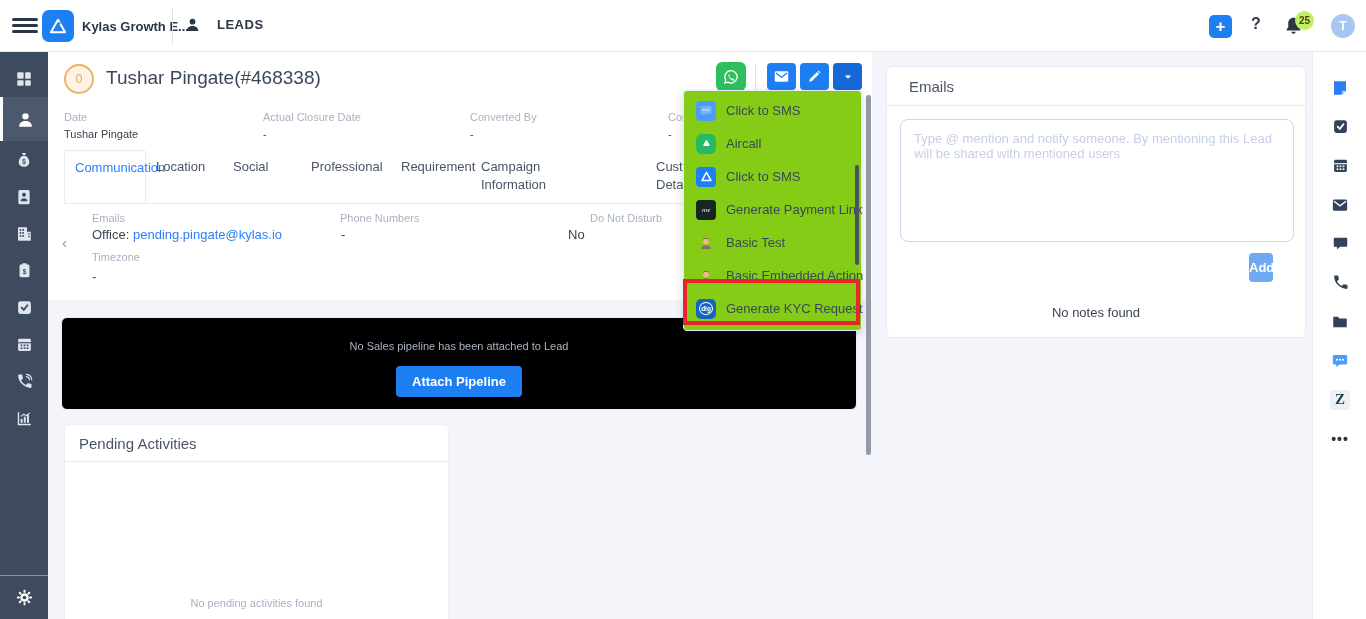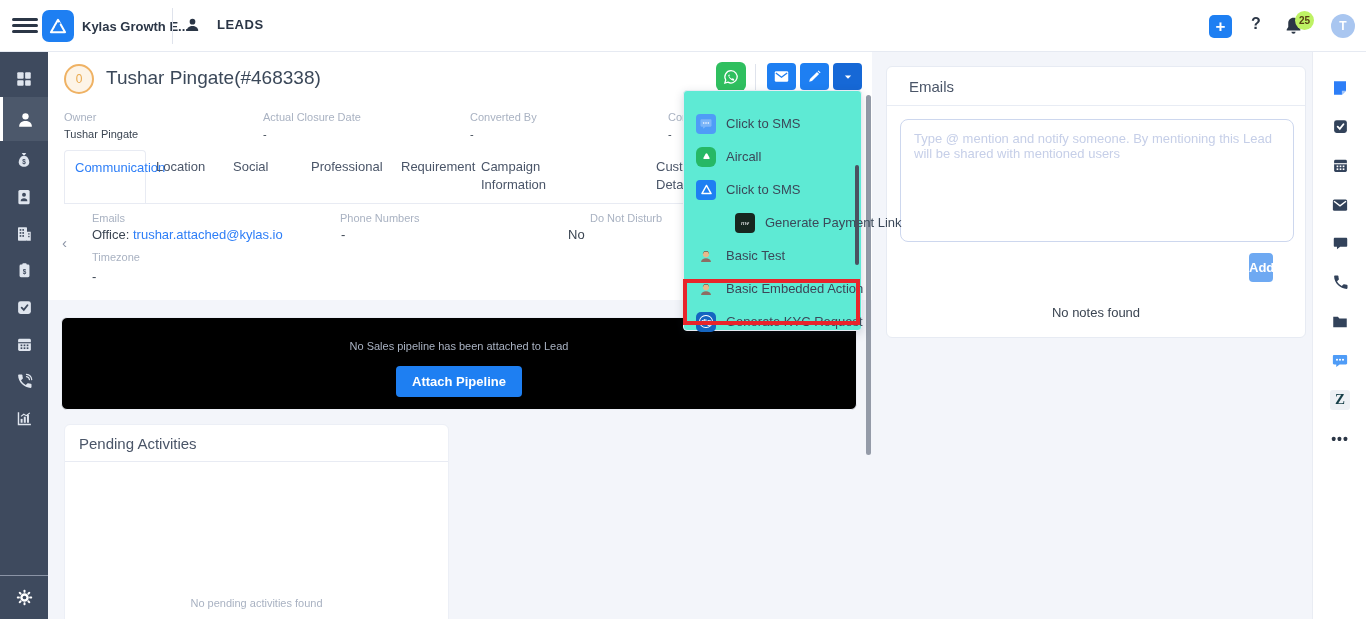--- a/index.html
+++ b/index.html
@@ -71,21 +71,21 @@
 
   
   .notescard { position:absolute; left:886px; top:66px; width:420px; height:272px; background:#fff; border:1px solid #e7ebf3; border-radius:6px; }
   .noteshead { height:39px; border-bottom:1px solid #e8ecf4; display:flex; align-items:center; padding-left:22px; font-size:15px; color:#4a5568; }
   .notesta { position:absolute; left:13px; top:52px; width:394px; height:123px; border:1px solid #cdd7ee; border-radius:8px; resize:none; font-family:"Liberation Sans", sans-serif; font-size:13px; color:#3b4552; padding:11px 13px; outline:none; }
   .notesta::placeholder { color:#c6cfe8; }
   .addbtn { position:absolute; left:362px; top:186px; width:24px; height:29px; background:#6ea9f2; color:#fff; border:none; border-radius:4px; font-size:13px; font-weight:bold; cursor:pointer; }
   .notesempty { position:absolute; left:0; top:238px; width:100%; text-align:center; font-size:13px; color:#3b4552; }
 
   
-  .ddpanel { position:absolute; left:683px; top:90px; width:179px; height:241px; background:#5eead4; border:1px solid #e7ebf3; border-radius:4px; box-shadow:0 3px 10px rgba(40,50,70,.18); z-index:45; padding-top:16px; }
+  .ddpanel { position:absolute; left:683px; top:90px; width:179px; height:241px; background:#84cc16; border:1px solid #e7ebf3; border-radius:4px; box-shadow:0 3px 10px rgba(40,50,70,.18); z-index:45; padding-top:3px; }
   .dditem { height:33px; display:flex; align-items:center; gap:10px; padding-left:12px; font-size:13px; color:#3b4859; font-weight:500; cursor:pointer; white-space:nowrap; }
   .ddicon { width:20px; height:20px; border-radius:4px; flex:0 0 20px; display:flex; align-items:center; justify-content:center; }
   .ddscroll { position:absolute; left:171px; top:74px; width:4px; height:100px; background:#4a5260; border-radius:2px; }
   .redbox { position:absolute; left:683px; top:279px; width:177px; height:46px; border:4px solid #e8252b; z-index:50; }
 
   
   .mainscroll { position:absolute; left:866px; top:95px; width:5px; height:360px; background:#949ba8; border-radius:3px; z-index:35; cursor:pointer; }
 
   svg { display:block; }
 </style>
@@ -230,21 +230,21 @@
           <circle cx="12" cy="12" r="2.6" fill="#3e4a5e"></circle>
         </svg>
     </div>
   </div>
 
   <div class="leadcard">
     <div class="leadbadge">0</div>
     <div class="leadtitle">Tushar Pingate(#468338)</div>
 
     <div class="abs" style="left:16px; top:59px;">
-      <div class="fieldlabel">Owner</div>
+      <div class="fieldlabel">Date</div>
       <div class="fieldvalue">Tushar Pingate</div>
     </div>
     <div class="abs" style="left:215px; top:59px;">
       <div class="fieldlabel">Actual Closure Date</div>
       <div class="fieldvalue">-</div>
     </div>
     <div class="abs" style="left:422px; top:59px;">
       <div class="fieldlabel">Converted By</div>
       <div class="fieldvalue">-</div>
     </div>
@@ -260,21 +260,21 @@
       <div class="tab" style="width:90px;">Professional</div>
       <div class="tab" style="width:80px;">Requirement</div>
       <div class="tab" style="width:110px;">Campaign Information</div>
     </div>
     <div class="tab-custom">Custom Details</div>
 
     <div class="chev">‹</div>
     <div class="clabel" style="left:44px; top:160px;">Emails</div>
     <div class="cvalue" style="left:44px; top:175px;">
       <span>Office:</span>
-      <span class="maillink">trushar.attached@kylas.io</span>
+      <span class="maillink">pending.pingate@kylas.io</span>
     </div>
     <div class="clabel" style="left:292px; top:160px;">Phone Numbers</div>
     <div class="cvalue" style="left:293px; top:175px;">-</div>
     <div class="clabel" style="left:542px; top:160px;">Do Not Disturb</div>
     <div class="cvalue" style="left:520px; top:175px;">No</div>
     <div class="clabel" style="left:44px; top:199px;">Timezone</div>
     <div class="cvalue" style="left:44px; top:217px;">-</div>
   </div>
 
   <button class="wabtn">
@@ -345,21 +345,21 @@
     </div>
     <div class="dditem">
       <span class="ddicon" style="background:#1e7ff2;">
         <svg width="13" height="13" viewBox="0 0 24 24">
             <path d="M12 4.5L20.5 19.5H3.5z" fill="none" stroke="#fff" stroke-width="2.6" stroke-linejoin="round"></path>
           </svg>
       </span>
       <span>Click to SMS</span>
     </div>
     <div class="dditem">
-      <span class="ddicon" style="background:#17271f;margin-left:39px;">
+      <span class="ddicon" style="background:#17271f;">
         <span style="color:#fff; font-size:7px; font-style:italic; font-family:'Liberation Serif',serif;">nw</span>
       </span>
       <span>Generate Payment Link</span>
     </div>
     <div class="dditem">
       <span class="ddicon">
         <svg width="16" height="16" viewBox="0 0 24 24">
             <path d="M4.5 21c.5-3.8 3.6-5.6 7.5-5.6s7 1.8 7.5 5.6z" fill="#8d6e63"></path>
             <circle cx="12" cy="9.5" r="4.6" fill="#e8b98a"></circle>
             <path d="M7.4 9a4.7 4.7 0 019.2 0c0-1.2-.4-4.6-4.6-4.6S7.4 7.8 7.4 9z" fill="#5d4037"></path>

